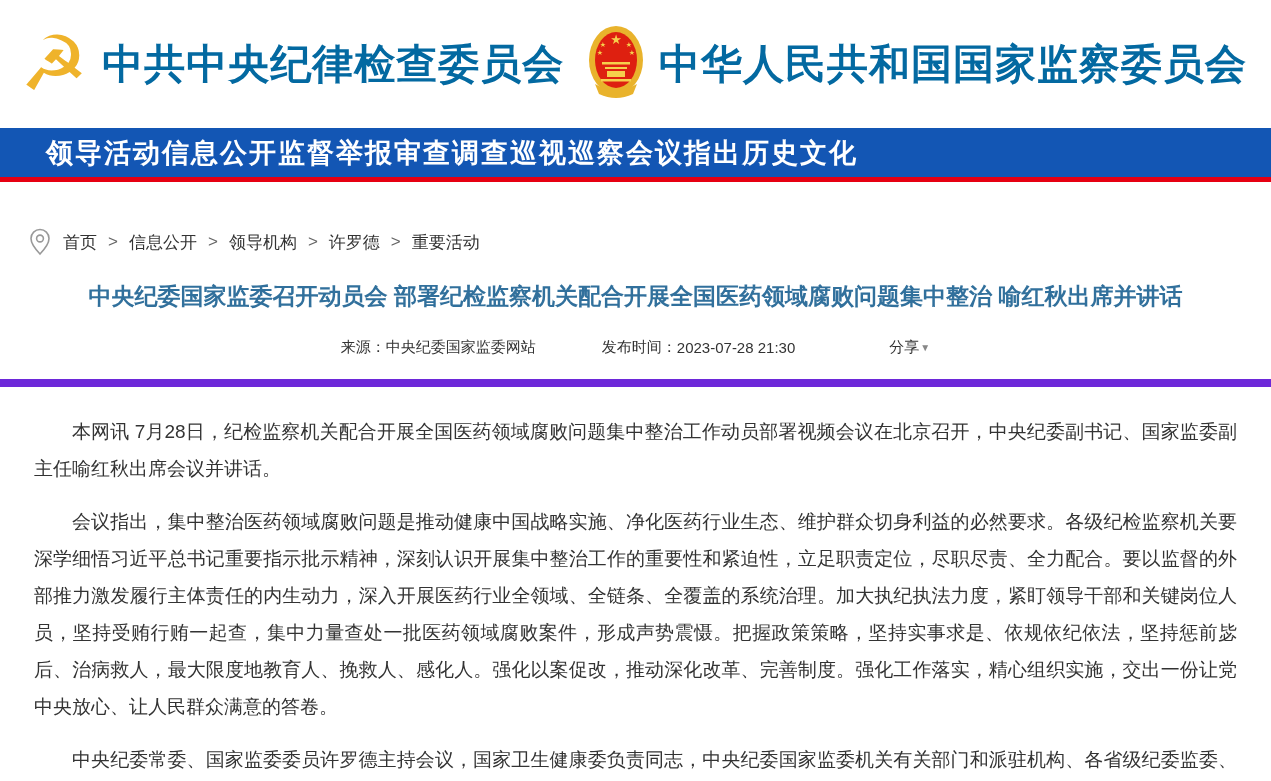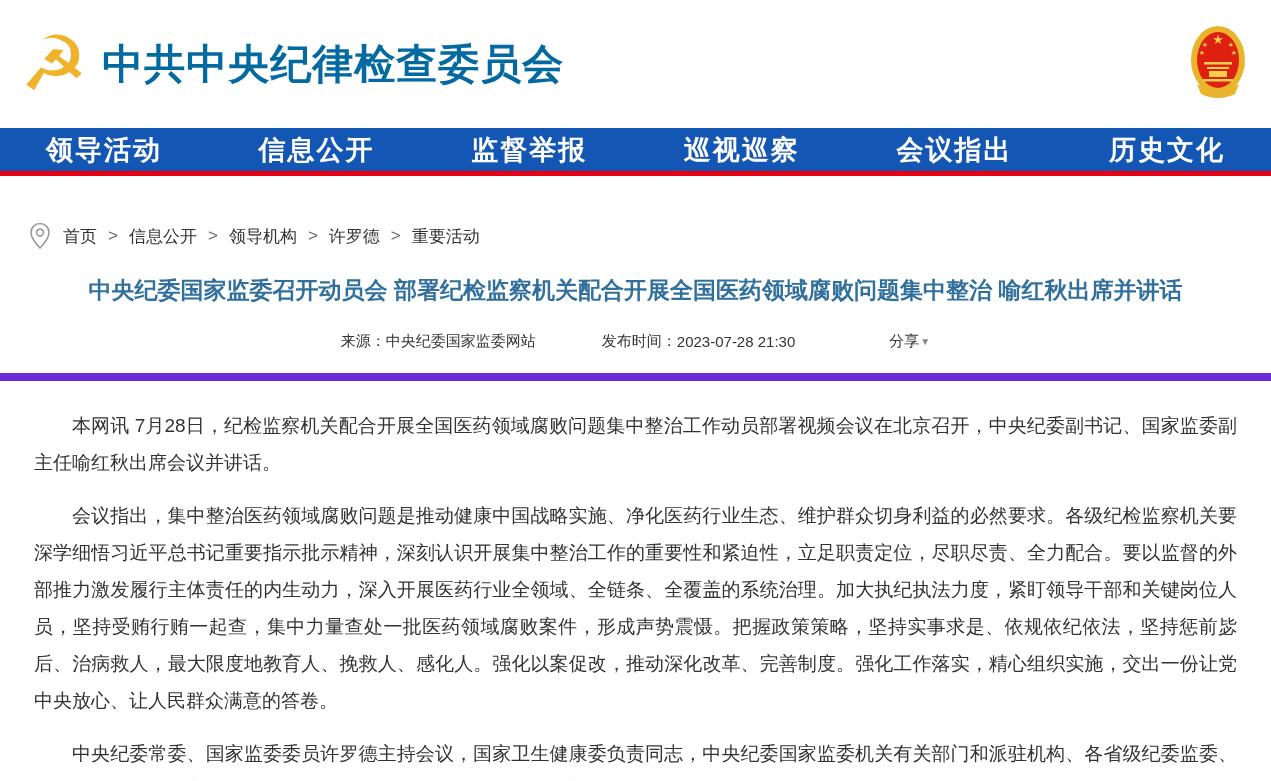--- a/index.html
+++ b/index.html
@@ -38,26 +38,26 @@
     font-family: Liberation Sans, sans-serif;
     font-weight: bold;
     font-size: 41px;
     color: #0369a1;
     letter-spacing: 1px;
     white-space: nowrap;
   }
 
   
   .navbar {
-    height: 48px;
+    height: 54px;
     background: #1356b4;
     border-bottom: 5px solid #e60012;
     display: flex;
     align-items: center;
-    justify-content: space-between;
+    justify-content: flex-start;
     padding: 0 46px;
   }
   .nav-item {
     color: #ffffff;
     font-family: "Liberation Serif", serif;
     font-weight: bold;
     font-size: 27px;
     letter-spacing: 2px;
     cursor: pointer;
     white-space: nowrap;
@@ -136,27 +136,29 @@
       <text x="16" y="25" font-size="7" fill="#f6d04c" text-anchor="middle" font-family="DejaVu Sans, sans-serif">★</text>
       <text x="42" y="25" font-size="7" fill="#f6d04c" text-anchor="middle" font-family="DejaVu Sans, sans-serif">★</text>
       <text x="13" y="33" font-size="7" fill="#f6d04c" text-anchor="middle" font-family="DejaVu Sans, sans-serif">★</text>
       <text x="45" y="33" font-size="7" fill="#f6d04c" text-anchor="middle" font-family="DejaVu Sans, sans-serif">★</text>
       <rect x="15" y="40" width="28" height="2.5" fill="#f6d04c"></rect>
       <rect x="18" y="45" width="22" height="2" fill="#f6d04c"></rect>
       <rect x="20" y="49" width="18" height="6" fill="#f6d04c"></rect>
       <rect x="14" y="57" width="30" height="2.5" fill="#f6d04c"></rect>
       <path d="M8 62 Q29 74 50 62 L46 72 Q29 80 12 72 Z" fill="#e9b32c"></path>
     </svg>
+    <span class="brand-name">中华人民共和国国家监察委员会</span>
   </div>
 </div>
 
 <div class="navbar">
   <span class="nav-item">领导活动</span>
   <span class="nav-item">信息公开</span>
   <span class="nav-item">监督举报</span>
+  <span class="nav-item">审查调查</span>
   <span class="nav-item">巡视巡察</span>
   <span class="nav-item">会议指出</span>
   <span class="nav-item">历史文化</span>
 </div>
 
 <div class="breadcrumb">
   <svg class="pin-icon" viewBox="0 0 24 28" fill="none" stroke="#999999" stroke-width="1.6">
     <path d="M12 26 C12 26 3 16.5 3 10.5 A9 9 0 1 1 21 10.5 C21 16.5 12 26 12 26 Z"></path>
     <circle cx="12" cy="10.5" r="3.4"></circle>
   </svg>

